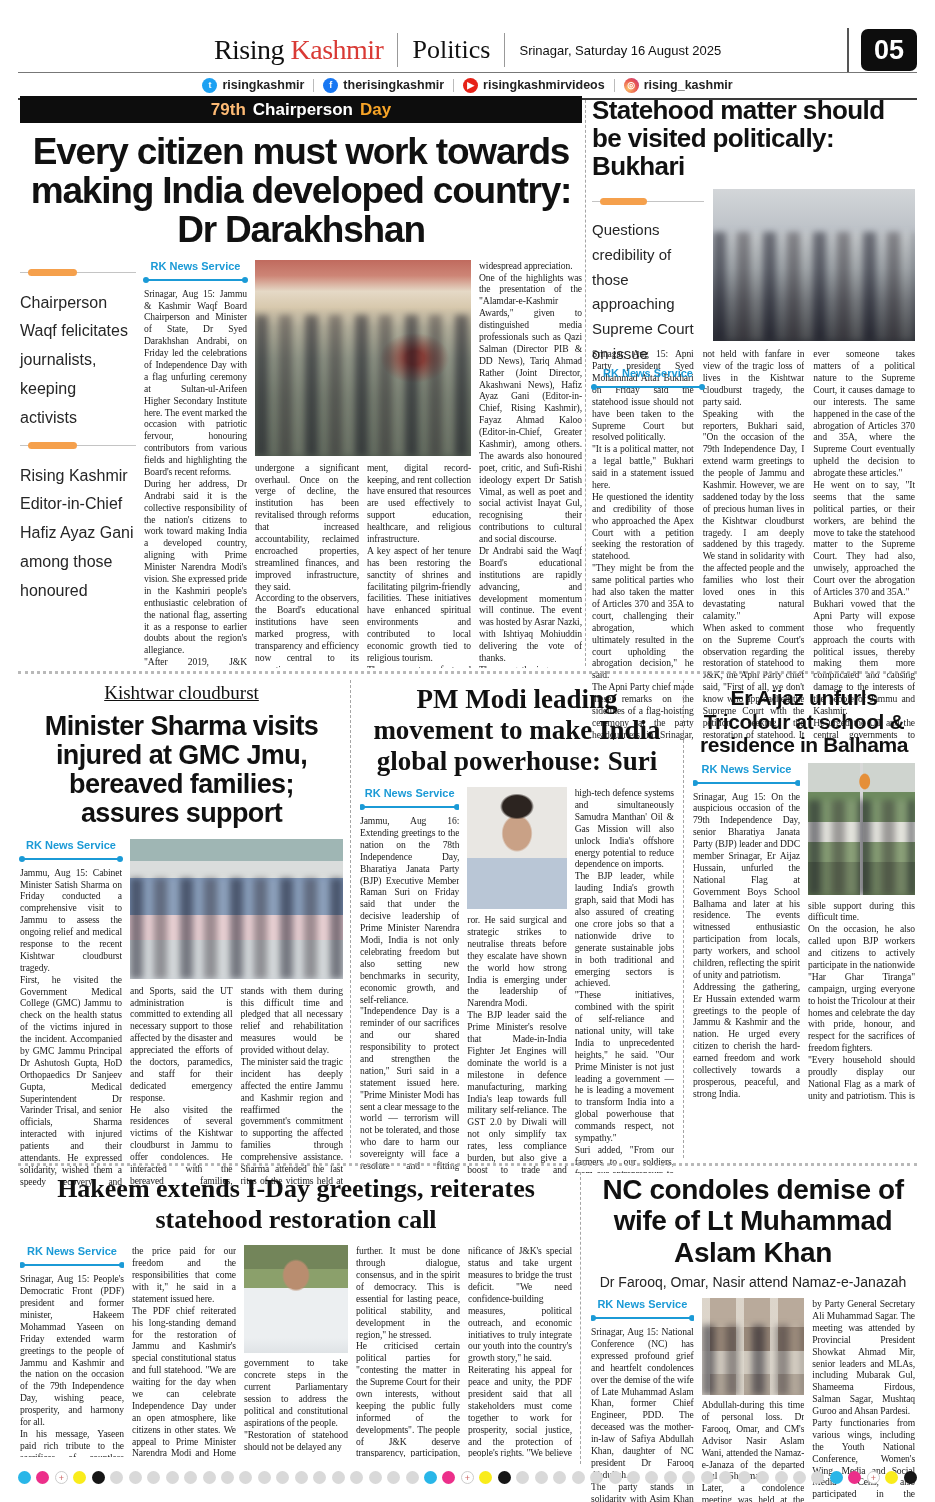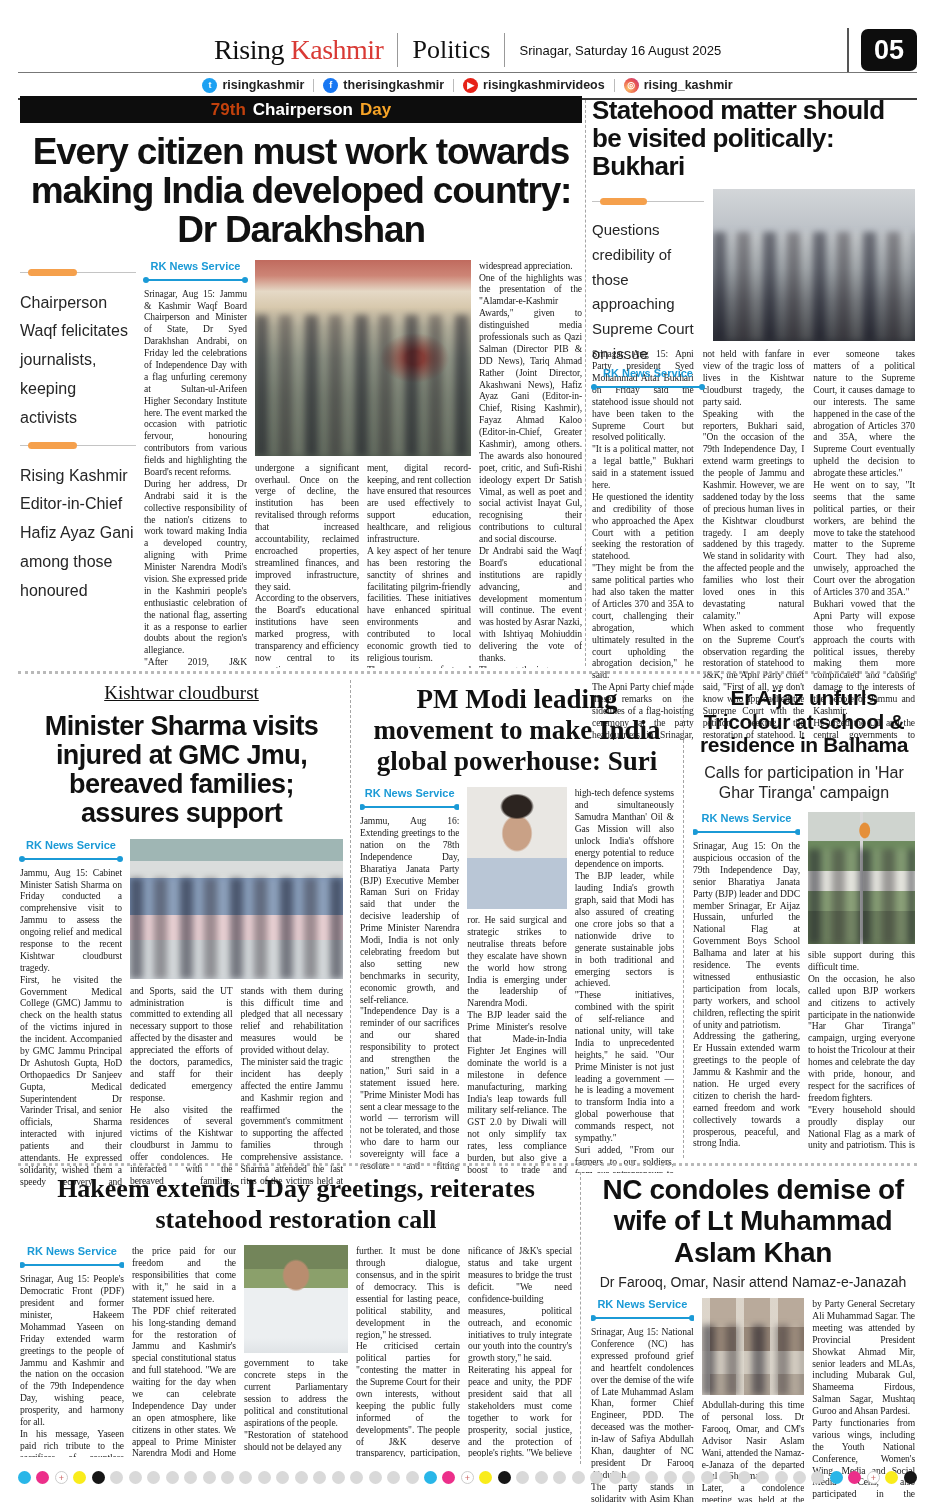--- a/index.html
+++ b/index.html
@@ -44,21 +44,21 @@
   .crowd::after{content:"";position:absolute;left:0;right:0;bottom:0;top:28%;
     background:repeating-linear-gradient(90deg,rgba(30,30,42,.5) 0 13px,rgba(215,210,198,.12) 13px 24px,
       rgba(66,60,64,.45) 24px 37px,rgba(235,230,214,.15) 37px 50px);filter:blur(3px)}
   .hsep{position:absolute;left:18px;right:18px;border-top:3px dotted #b9b9b9}
   .vdash{border-left:1px dashed #a5a5a5}
 
   
   .lead{position:absolute;left:20px;top:96px;width:562px;height:574px}
   .lead-banner{background:#0d0d0d;height:27px;display:flex;align-items:center;justify-content:center;gap:7px;
                font-weight:bold;font-size:17px}
-  .lead-banner .g{color:#c2410c}.lead-banner .w{color:#fff}.lead-banner .o{color:#f7a427}
+  .lead-banner .g{color:#fdba74}.lead-banner .w{color:#fff}.lead-banner .o{color:#f7a427}
   .lead-headline{font-size:37px;font-weight:800;line-height:1.06;letter-spacing:-1.2px;text-align:center;margin:9px 4px 10px}
   .lead-body{display:flex;gap:8px;height:408px}
   .lead-rail{width:116px;flex-shrink:0}
   .lead-c1{width:103px;flex-shrink:0;display:flex;flex-direction:column}
   .lead-mid{width:216px;flex-shrink:0;display:flex;flex-direction:column}
   .photo-lead{height:196px;background:
      radial-gradient(58px 42px at 74% 50%,#7e2a24 0 16%,rgba(126,42,36,0) 60%),
      linear-gradient(180deg,#c06a5e 0,#cd8576 8%,#e5d9c6 16%,#d8c9ae 24%,#a7a38f 34%,#7e8577 50%,#666f62 70%,#525c50 100%)}
   .lead-mid-cols{display:flex;gap:8px;flex:1;margin-top:6px;overflow:hidden}
   .lead-mid-cols .col{flex:1}
@@ -285,21 +285,20 @@
           <div class="col">high-tech defence systems and simultaneously Samudra Manthan' Oil &amp; Gas Mission will also unlock India's offshore energy potential to reduce dependence on imports.
 The BJP leader, while lauding India's growth graph, said that Modi has also assured of creating one crore jobs so that a nationwide drive to generate sustainable jobs in both traditional and emerging sectors is achieved.
 "These initiatives, combined with the spirit of self-reliance and national unity, will take India to unprecedented heights," he said. "Our Prime Minister is not just leading a government — he is leading a movement to transform India into a global powerhouse that commands respect, not sympathy."
 Suri added, "From our farmers to our soldiers, from our entrepreneurs to our youth, every citizen is part of this journey. This Independence Day, let us pledge to work together, uphold the dignity of our tricolour, and make India stronger, safer, and more prosperous than ever before."</div>
         </div>
       </div>
     </div>
 
     <div class="mid-c">
       <h2 class="aijaz-headline">Er Aijaz unfurls Tricolour at school &amp; residence in Balhama</h2>
-      <p class="aijaz-deck">Calls for participation in 'Har Ghar Tiranga' campaign</p>
       <div class="aijaz-body">
         <div class="aijaz-c">
           <div class="byline">RK News Service</div>
           <div class="col">Srinagar, Aug 15: On the auspicious occasion of the 79th Independence Day, senior Bharatiya Janata Party (BJP) leader and DDC member Srinagar, Er Aijaz Hussain, unfurled the National Flag at Government Boys School Balhama and later at his residence. The events witnessed enthusiastic participation from locals, party workers, and school children, reflecting the spirit of unity and patriotism.
 Addressing the gathering, Er Hussain extended warm greetings to the people of Jammu &amp; Kashmir and the nation. He urged every citizen to cherish the hard-earned freedom and work collectively towards a prosperous, peaceful, and strong India.
 Expressing grief over the recent cloudburst tragedy in Kishtwar, Er Aijaz conveyed heartfelt condolences to the bereaved families and prayed for the speedy recovery of the injured. He assured the affected families of all pos-</div>
         </div>
         <div class="aijaz-c">
           <div class="photo photo-aijaz crowd"></div>
           <div class="col">sible support during this difficult time.

